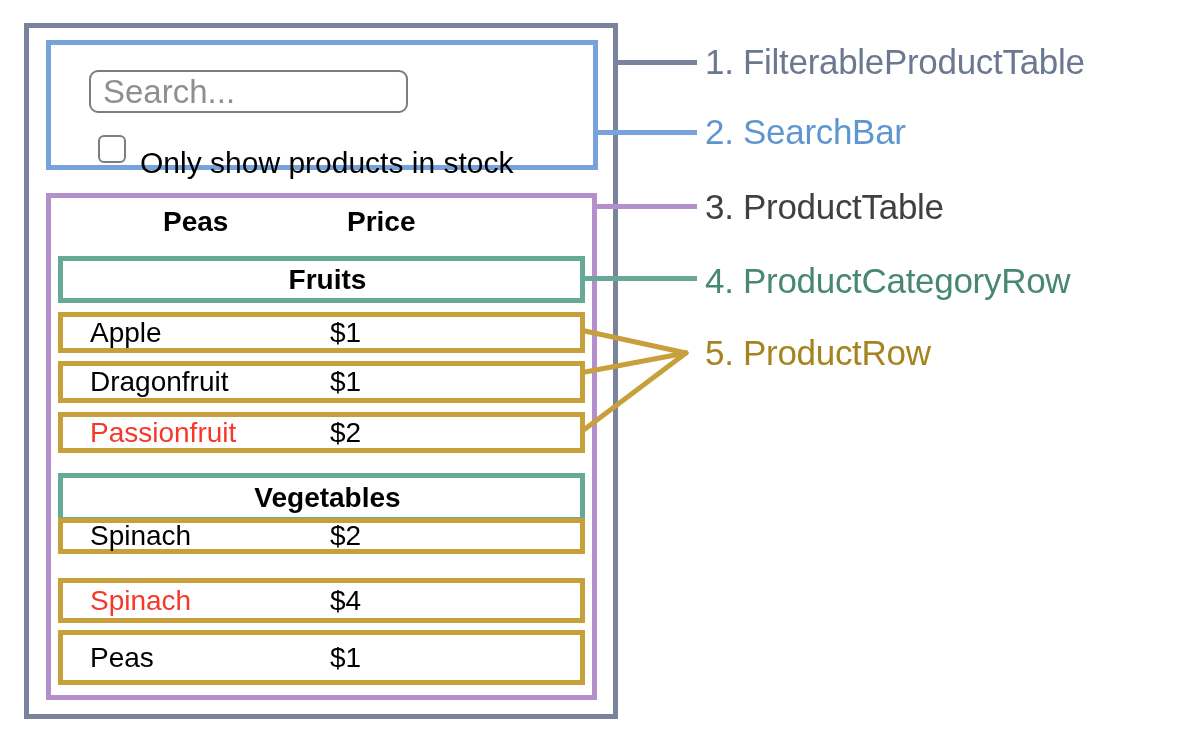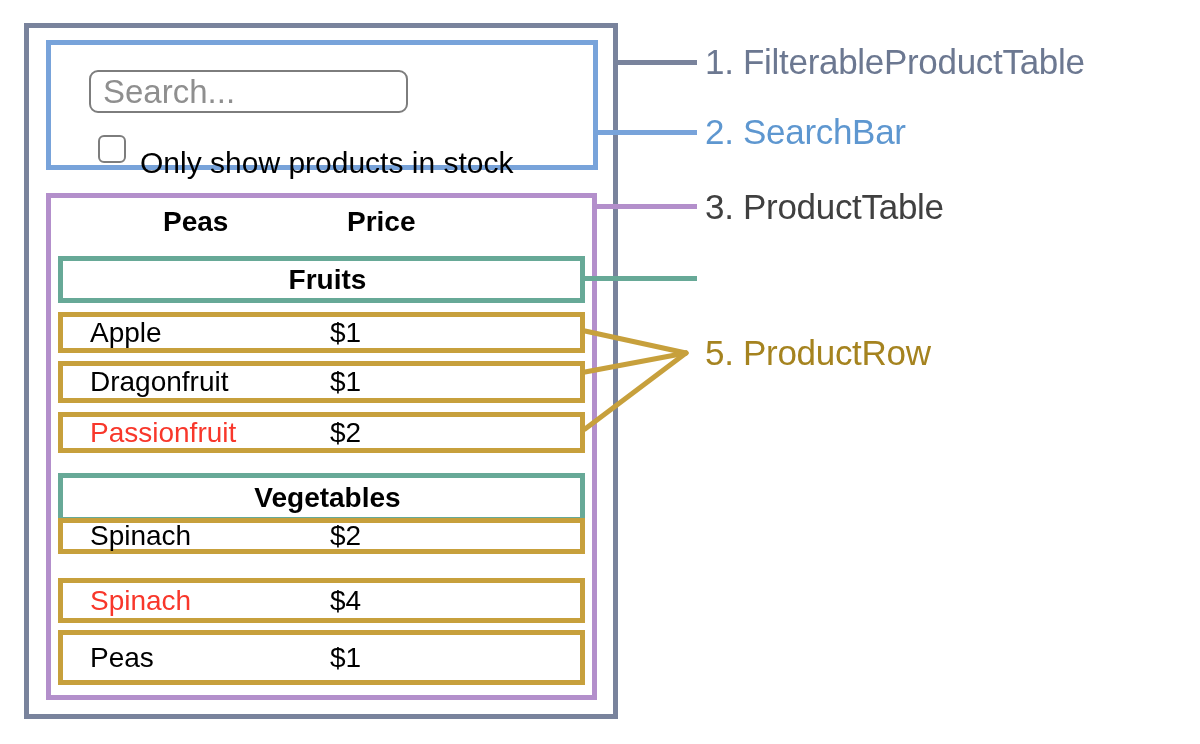--- a/index.html
+++ b/index.html
@@ -122,15 +122,16 @@
   <div class="conn" id="conn-4"></div>
   <svg id="gold-lines" width="1200" height="744" viewBox="0 0 1200 744">
     <line x1="585" y1="331" x2="686" y2="353" stroke="#c7a03c" stroke-width="5" stroke-linecap="round"></line>
     <line x1="585" y1="372" x2="686" y2="353" stroke="#c7a03c" stroke-width="5" stroke-linecap="round"></line>
     <line x1="585" y1="429" x2="686" y2="353" stroke="#c7a03c" stroke-width="5" stroke-linecap="round"></line>
   </svg>
 
   <div class="legend-item" id="lg1">1. FilterableProductTable</div>
   <div class="legend-item" id="lg2">2. SearchBar</div>
   <div class="legend-item" id="lg3">3. ProductTable</div>
+  <div class="legend-item" id="lg4">4. ProductCategoryRow</div>
   <div class="legend-item" id="lg5">5. ProductRow</div>
 
 </div>
 
 </body></html>

